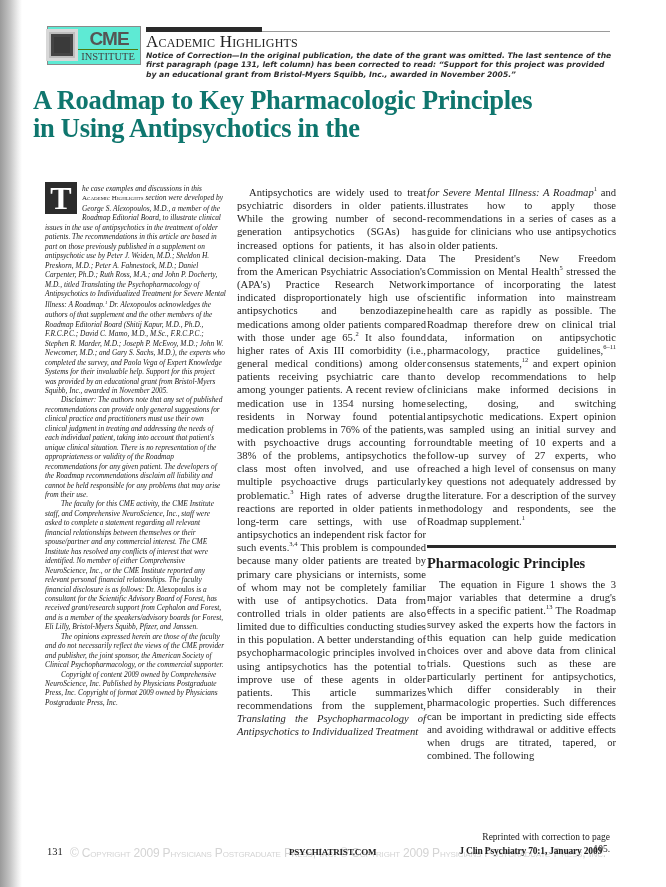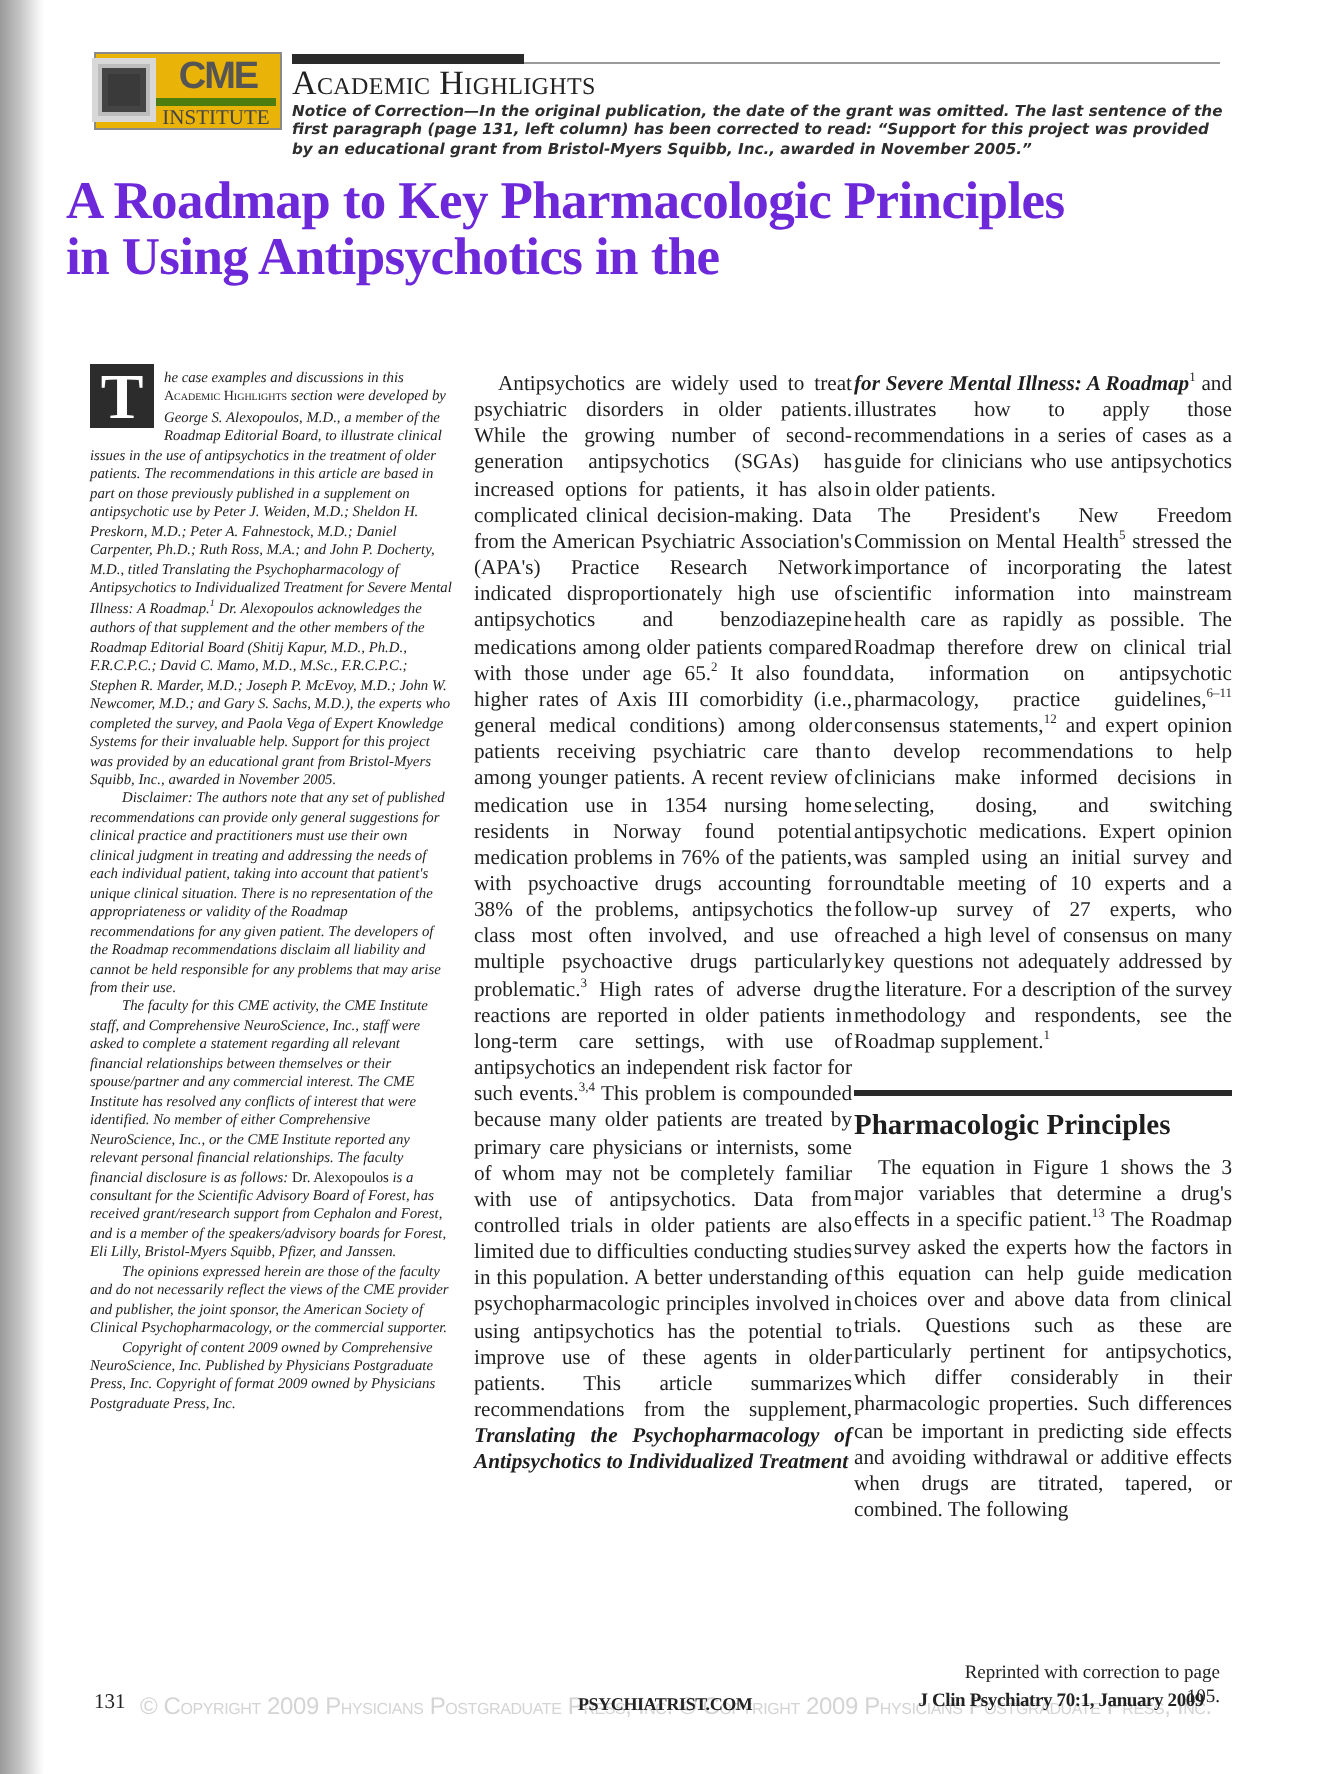--- a/index.html
+++ b/index.html
@@ -9,52 +9,52 @@
     font-family:"Liberation Serif", "DejaVu Serif", serif;
     color:#1c1c1c;
   }
   .edge {
     position:absolute; left:0; top:0; width:22px; height:887px;
     background:linear-gradient(to right, #9a9a9a 0%, #c4c4c4 45%, #ececec 80%, #ffffff 100%);
   }
   
   .logo {
     position:absolute; left:47px; top:26px; width:92px; height:37px;
-    border:1px solid #8a8a8a; background:#eab308;
+    border:1px solid #8a8a8a; background:#5eead4;
   }
   .logo .sq {
     position:absolute; left:1px; top:5px; width:26px; height:26px; background:#444;
     border:2px solid #bdbdbd; box-sizing:border-box; outline:3px solid #d8d8d8;
   }
   .logo .sq-inner { position:absolute; left:3px; top:3px; width:16px; height:16px; background:#3a3a3a; }
   .logo .cme {
     position:absolute; left:32px; top:2px; width:58px; height:20px;
     font-family:"Liberation Sans", sans-serif; font-weight:bold; font-size:19px; line-height:20px;
     color:#555; letter-spacing:-1px; text-align:center;
   }
   .logo .inst {
     position:absolute; left:30px; top:22px; width:60px; height:13px;
     font-size:10.5px; line-height:13px; color:#444; text-align:center; letter-spacing:0px;
-    border-top:4px solid #4d7c0f;
+    border-top:1px solid #4d7c0f;
   }
   .hdr-bar { position:absolute; left:146px; top:27px; width:116px; height:5px; background:#2a2a2a; }
   .hdr-line { position:absolute; left:262px; top:31px; width:348px; height:1px; background:#9a9a9a; }
   .hdr-title {
     position:absolute; left:146px; top:33px;
     font-size:17px; line-height:18px; font-variant:small-caps; letter-spacing:0.2px; color:#222;
   }
   .hdr-notice {
     position:absolute; left:146px; top:51px; width:470px;
     font-family:"DejaVu Sans", sans-serif; font-style:italic; font-weight:bold;
     font-size:7.6px; line-height:9.3px; color:#2e2e2e;
   }
   
   .title {
     position:absolute; left:33px; top:86px; width:590px;
-    font-size:26.5px; line-height:28px; font-weight:bold; color:#6d28d9; letter-spacing:-0.3px;
+    font-size:26.5px; line-height:28px; font-weight:bold; color:#0f766e; letter-spacing:-0.3px;
   }
   
   .leftcol {
     position:absolute; left:45px; top:184px; width:182px;
     font-style:italic; font-size:7.4px; line-height:9.45px; color:#222;
     text-align:left;
   }
   .dropcap {
     float:left; width:32px; height:32px; margin:-2px 5px 0 0;
     background:#2c2c2c; color:#fff; font-style:normal; font-weight:bold;
@@ -67,21 +67,21 @@
   
   .col {
     position:absolute; top:186px; width:189px;
     font-size:10.6px; line-height:13.15px; text-align:justify; color:#1e1e1e;
   }
   .col p { margin:0; }
   .col p.ind { text-indent:12px; }
   .col sup { font-size:6.5px; line-height:0; }
   .midcol { left:237px; }
   .rightcol { left:427px; }
-  .it { font-style:italic; font-weight:bold;margin-top:20px; }
+  .it { font-style:italic; font-weight:normal;margin-top:20px; }
   .sec-rule { height:3px; background:#2a2a2a; margin:17px 0 6px 0; }
   .sec-head { font-size:14.5px; line-height:18px; font-weight:bold; margin:0 0 6px 0; text-align:left; }
   
   .reprint {
     position:absolute; left:470px; top:831px; width:140px; text-align:right;
     font-size:9.5px; line-height:12px; color:#222;
   }
   .watermark {
     position:absolute; left:70px; top:846px; width:600px;
     font-family:"Liberation Sans", sans-serif; font-size:12px; line-height:14px;

